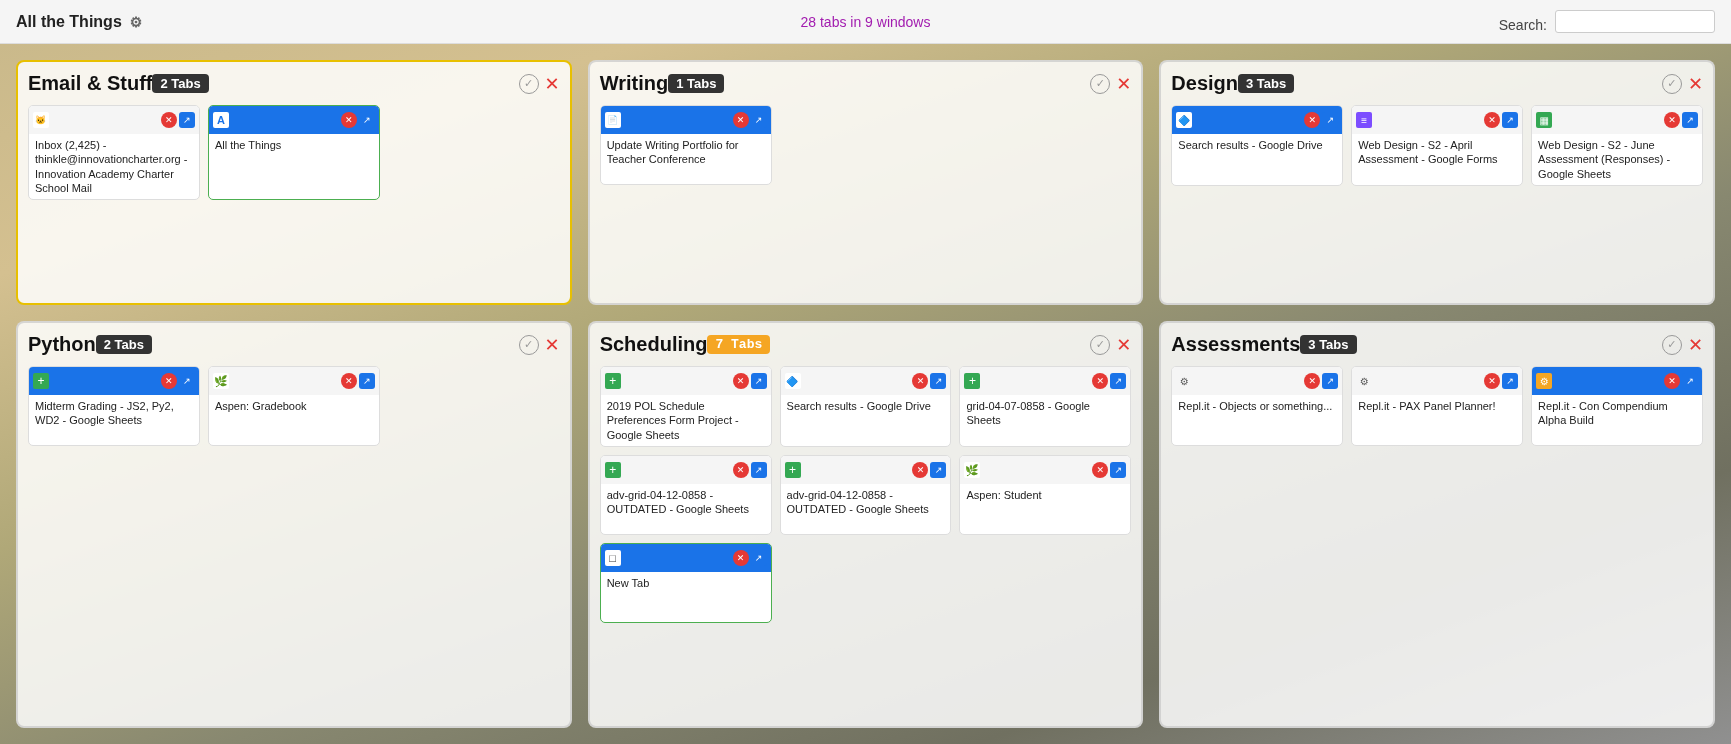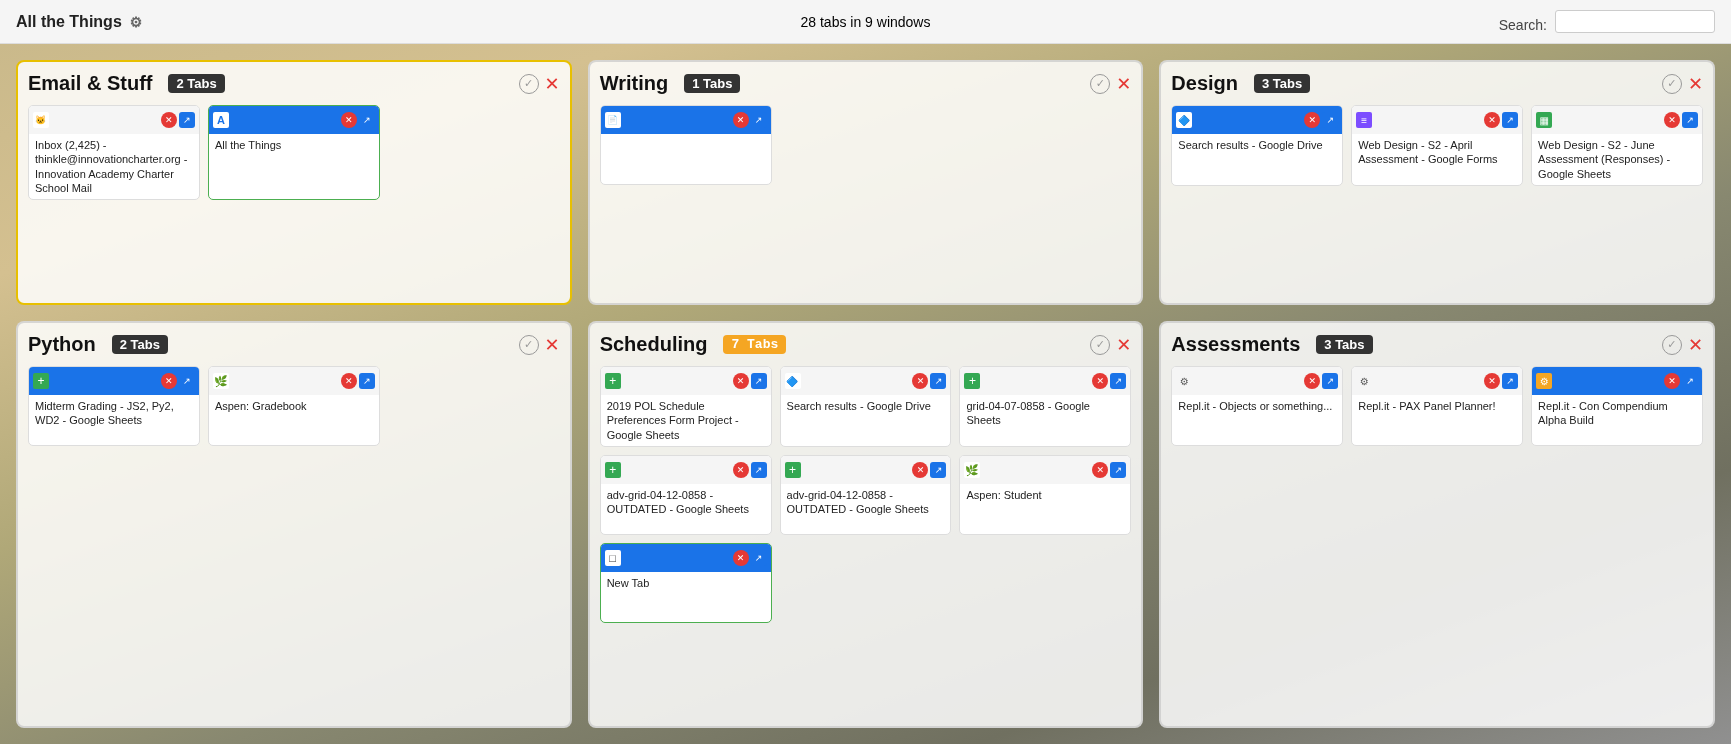--- a/index.html
+++ b/index.html
@@ -29,21 +29,21 @@
     .header-gear {
       font-size: 14px;
       color: #666;
       cursor: pointer;
     }
     .header-center {
       position: absolute;
       left: 50%;
       transform: translateX(-50%);
       font-size: 14px;
-      color: #000000;
+      color: #a21caf;
     }
     .header-right {
       margin-left: auto;
       display: flex;
       align-items: flex-end;
       gap: 8px;
     }
     .search-label { font-size: 14px; color: #444; }
     .search-input {
       border: 1px solid #ccc;
@@ -68,21 +68,21 @@
       border: 2px solid rgba(200,200,200,0.7);
       padding: 10px;
       display: flex;
       flex-direction: column;
       gap: 8px;
     }
     .window-card.yellow-border { border-color: #e8c000; }
     .window-header {
       display: flex;
       align-items: center;
-      gap: 16px;
+      gap: 0;
       margin-bottom: 2px;
     }
     .window-title {
       font-size: 20px;
       font-weight: 700;
       color: #111;
     }
     .tab-badge {
       background: #333;
       color: #fff;
@@ -249,20 +249,21 @@
     </div>
     <div class="tabs-grid">
       <div class="tab-card">
         <div class="tab-header blue-bg">
           <div class="tab-favicon" style="background:#fff;width:16px;height:16px;font-size:9px;display:flex;align-items:center;justify-content:center;">📄</div>
           <div class="tab-controls">
             <div class="tc-close">✕</div>
             <div class="tc-open">↗</div>
           </div>
         </div>
+        <div class="tab-body">Update Writing Portfolio for Teacher Conference</div>
       </div>
     </div>
   </div>
 
   <div class="window-card">
     <div class="window-header">
       <span class="window-title">Design</span>
       <span class="tab-badge">3 Tabs</span>
       <div class="window-controls">
         <div class="ctrl-check">✓</div>

